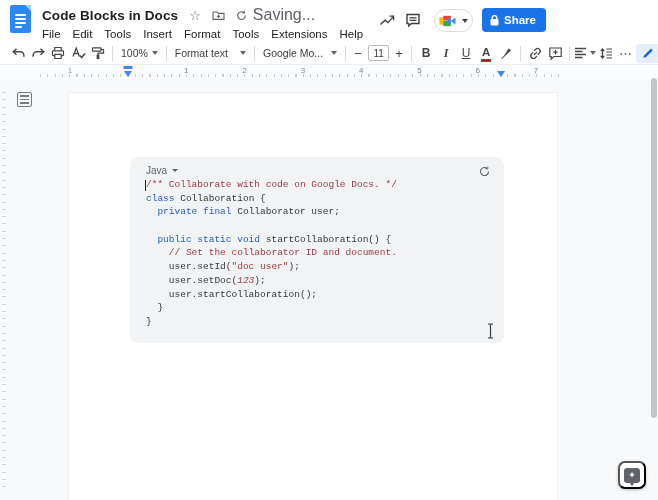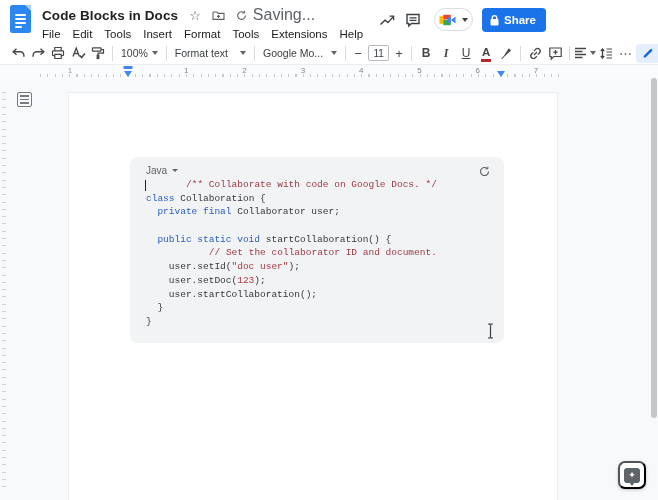--- a/index.html
+++ b/index.html
@@ -12,21 +12,21 @@
   .docs-logo:before { content:""; position:absolute; right:0; top:0; border-style:solid; border-width:0 6px 6px 0; border-color:transparent #a9cdf8 transparent transparent; }
   .docs-logo .bar { position:absolute; left:5px; height:2px; background:#fff; border-radius:1px; }
   .title-row { position:absolute; left:42px; top:6px; height:18px; display:flex; align-items:center; }
   .doc-title { font-size:13.5px; font-weight:600; color:#202124; letter-spacing:0.1px; white-space:nowrap; }
   .title-icon { margin-left:11px; color:#5f6368; display:flex; align-items:center; }
   .star-glyph { font-size:13px; line-height:1; }
   .saving-text { margin-left:6px; font-size:16px; color:#5f6368; }
   .menu-bar { position:absolute; left:36px; top:26px; height:15px; display:flex; align-items:center; }
   .menu-item { font-size:11.5px; color:#202124; padding:0 6px; cursor:default; border-radius:3px; }
   .last-edit { margin-left:7px; font-size:11px; color:#5f6368; text-decoration:underline; white-space:nowrap; }
-  .header-right { position:absolute; right:10px; top:8px; height:24px; display:flex; align-items:flex-start; }
+  .header-right { position:absolute; right:10px; top:8px; height:24px; display:flex; align-items:flex-end; }
   .hdr-icon { width:26px; height:24px; display:flex; align-items:center; justify-content:center; color:#3c4043; }
   .meet-pill { margin-left:8px; width:39px; height:23px; border:1px solid #dadce0; border-radius:12px; display:flex; align-items:center; justify-content:center; gap:2px; background:#fff; }
   .share-btn { margin-left:9px; height:24px; background:#1a73e8; color:#fff; border:none; border-radius:4px; display:flex; align-items:center; padding:0 10px 0 8px; gap:5px; font-size:11.5px; font-weight:600; font-family:"Liberation Sans",sans-serif; }
 
   
   .toolbar { position:absolute; left:0; top:42px; width:658px; height:23px; background:#fff; display:flex; align-items:center; padding-left:8px; border-bottom:1px solid #eceef0; }
   .tb-btn { height:20px; min-width:20px; display:flex; align-items:center; justify-content:center; color:#444746; border-radius:3px; flex:none; }
   .tb-sep { width:1px; height:15px; background:#dadce0; margin:0 4px; flex:none; }
   .tb-text { font-size:10.5px; color:#3c4043; white-space:nowrap; }
   .caret-down { width:0; height:0; border-left:3.5px solid transparent; border-right:3.5px solid transparent; border-top:4px solid #5f6368; margin-left:4px; flex:none; }
@@ -62,23 +62,23 @@
   
   .code-block { position:absolute; left:61px; top:64px; width:374px; height:186px; background:#f1f3f4; border-radius:8px; }
   .code-header { position:absolute; left:16px; top:8px; display:flex; align-items:center; }
   .code-lang { font-size:10px; color:#5f6368; }
   .code-lang-caret { width:0;height:0;border-left:3px solid transparent;border-right:3px solid transparent;border-top:3.5px solid #5f6368; margin-left:5px; }
   .refresh-btn { position:absolute; right:12px; top:6px; width:16px; height:16px; display:flex; align-items:center; justify-content:center; color:#5f6368; }
   .code-lines { position:absolute; left:16px; top:21px; font-family:"Liberation Mono","DejaVu Sans Mono",monospace; font-size:9.5px; line-height:13.7px; white-space:pre; }
   .code-line { height:13.7px; }
   .c-pl { color:#37393b; }
   .c-kw { color:#2b5dc7; }
-  .c-comment { color:#9e3a44;margin-left:40px; }
+  .c-comment { color:#9e3a44; }
   .c-str { color:#ae3a48; }
-  .c-num { color:#ae3a48; }
+  .c-num { color:#ae3a48;font-style:italic; }
   .text-caret { position:absolute; left:14.5px; top:22.5px; width:1.2px; height:11px; background:#1f2023; }
 
   
   .ibeam { position:absolute; left:486px; top:244px; }
   .explore-btn { position:absolute; right:12px; bottom:11px; width:28px; height:28px; background:#fff; border-radius:7px; box-shadow:0 1px 3px rgba(60,64,67,.3); display:flex; align-items:center; justify-content:center; }
   .explore-inner { position:relative; width:16px; height:15px; background:#5f6368; border-radius:3px; display:flex; align-items:center; justify-content:center; }
   .explore-inner:after { content:""; position:absolute; bottom:-3px; left:5px; border-left:3px solid transparent; border-right:3px solid transparent; border-top:4px solid #5f6368; }
   .explore-star { color:#fff; font-size:9px; line-height:1; }
   .scrollbar { position:absolute; right:1px; top:0; width:6px; height:421px; }
   .scroll-thumb { position:absolute; right:0; top:-1px; width:6px; height:340px; background:#c3c6c9; border-radius:3px; }

